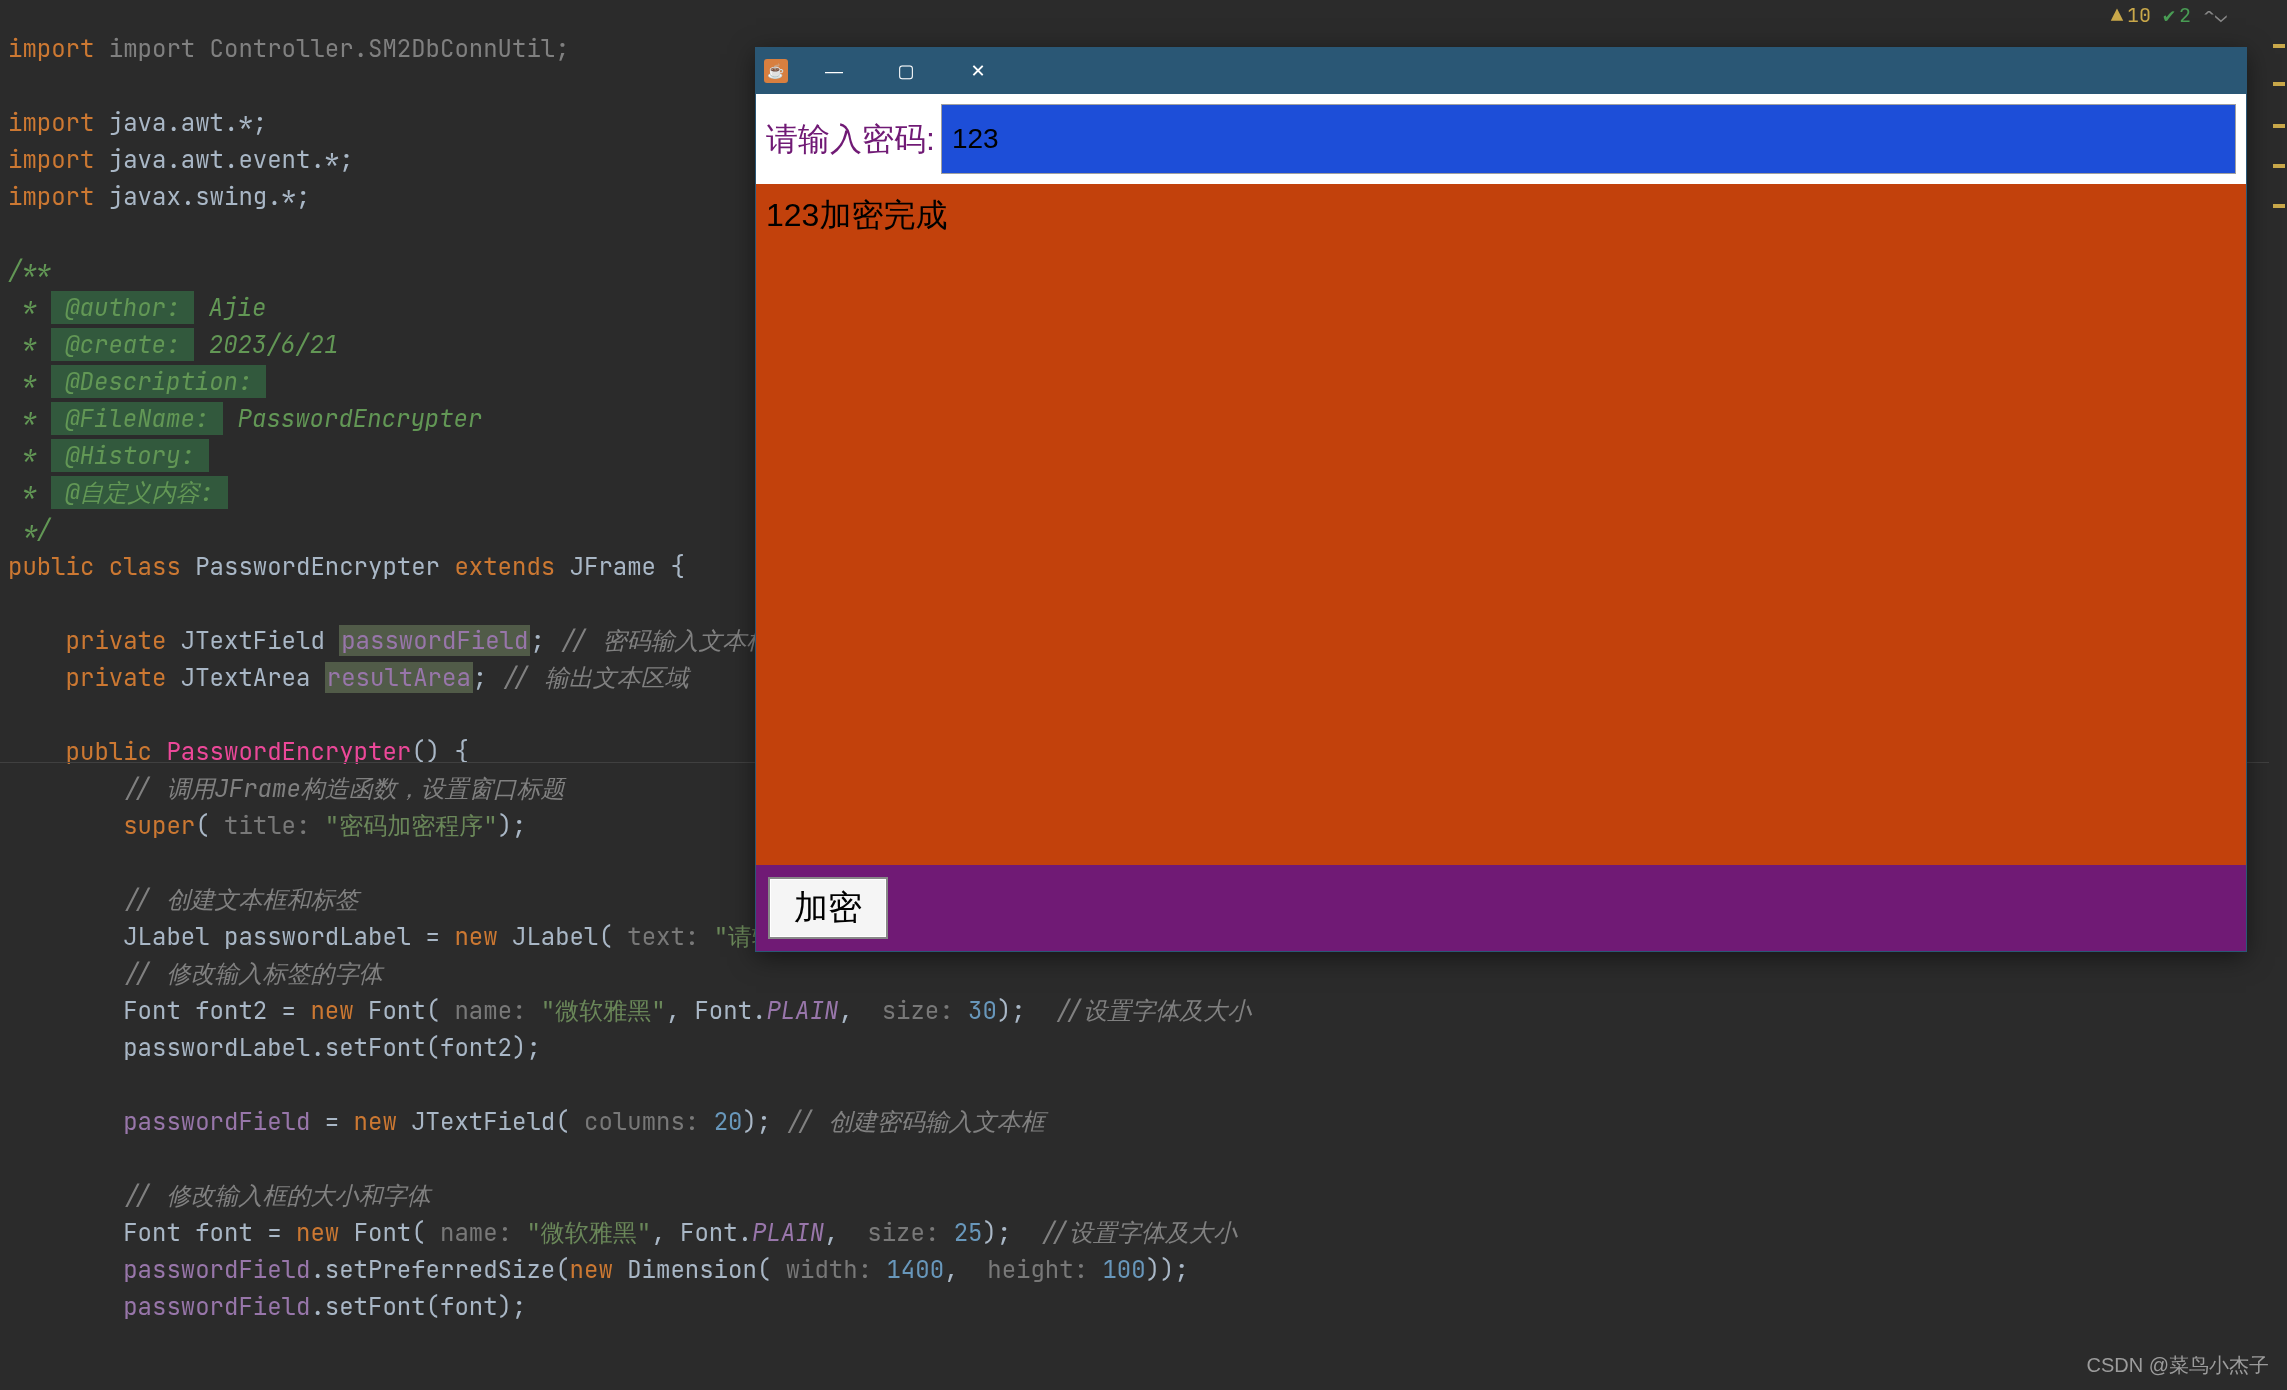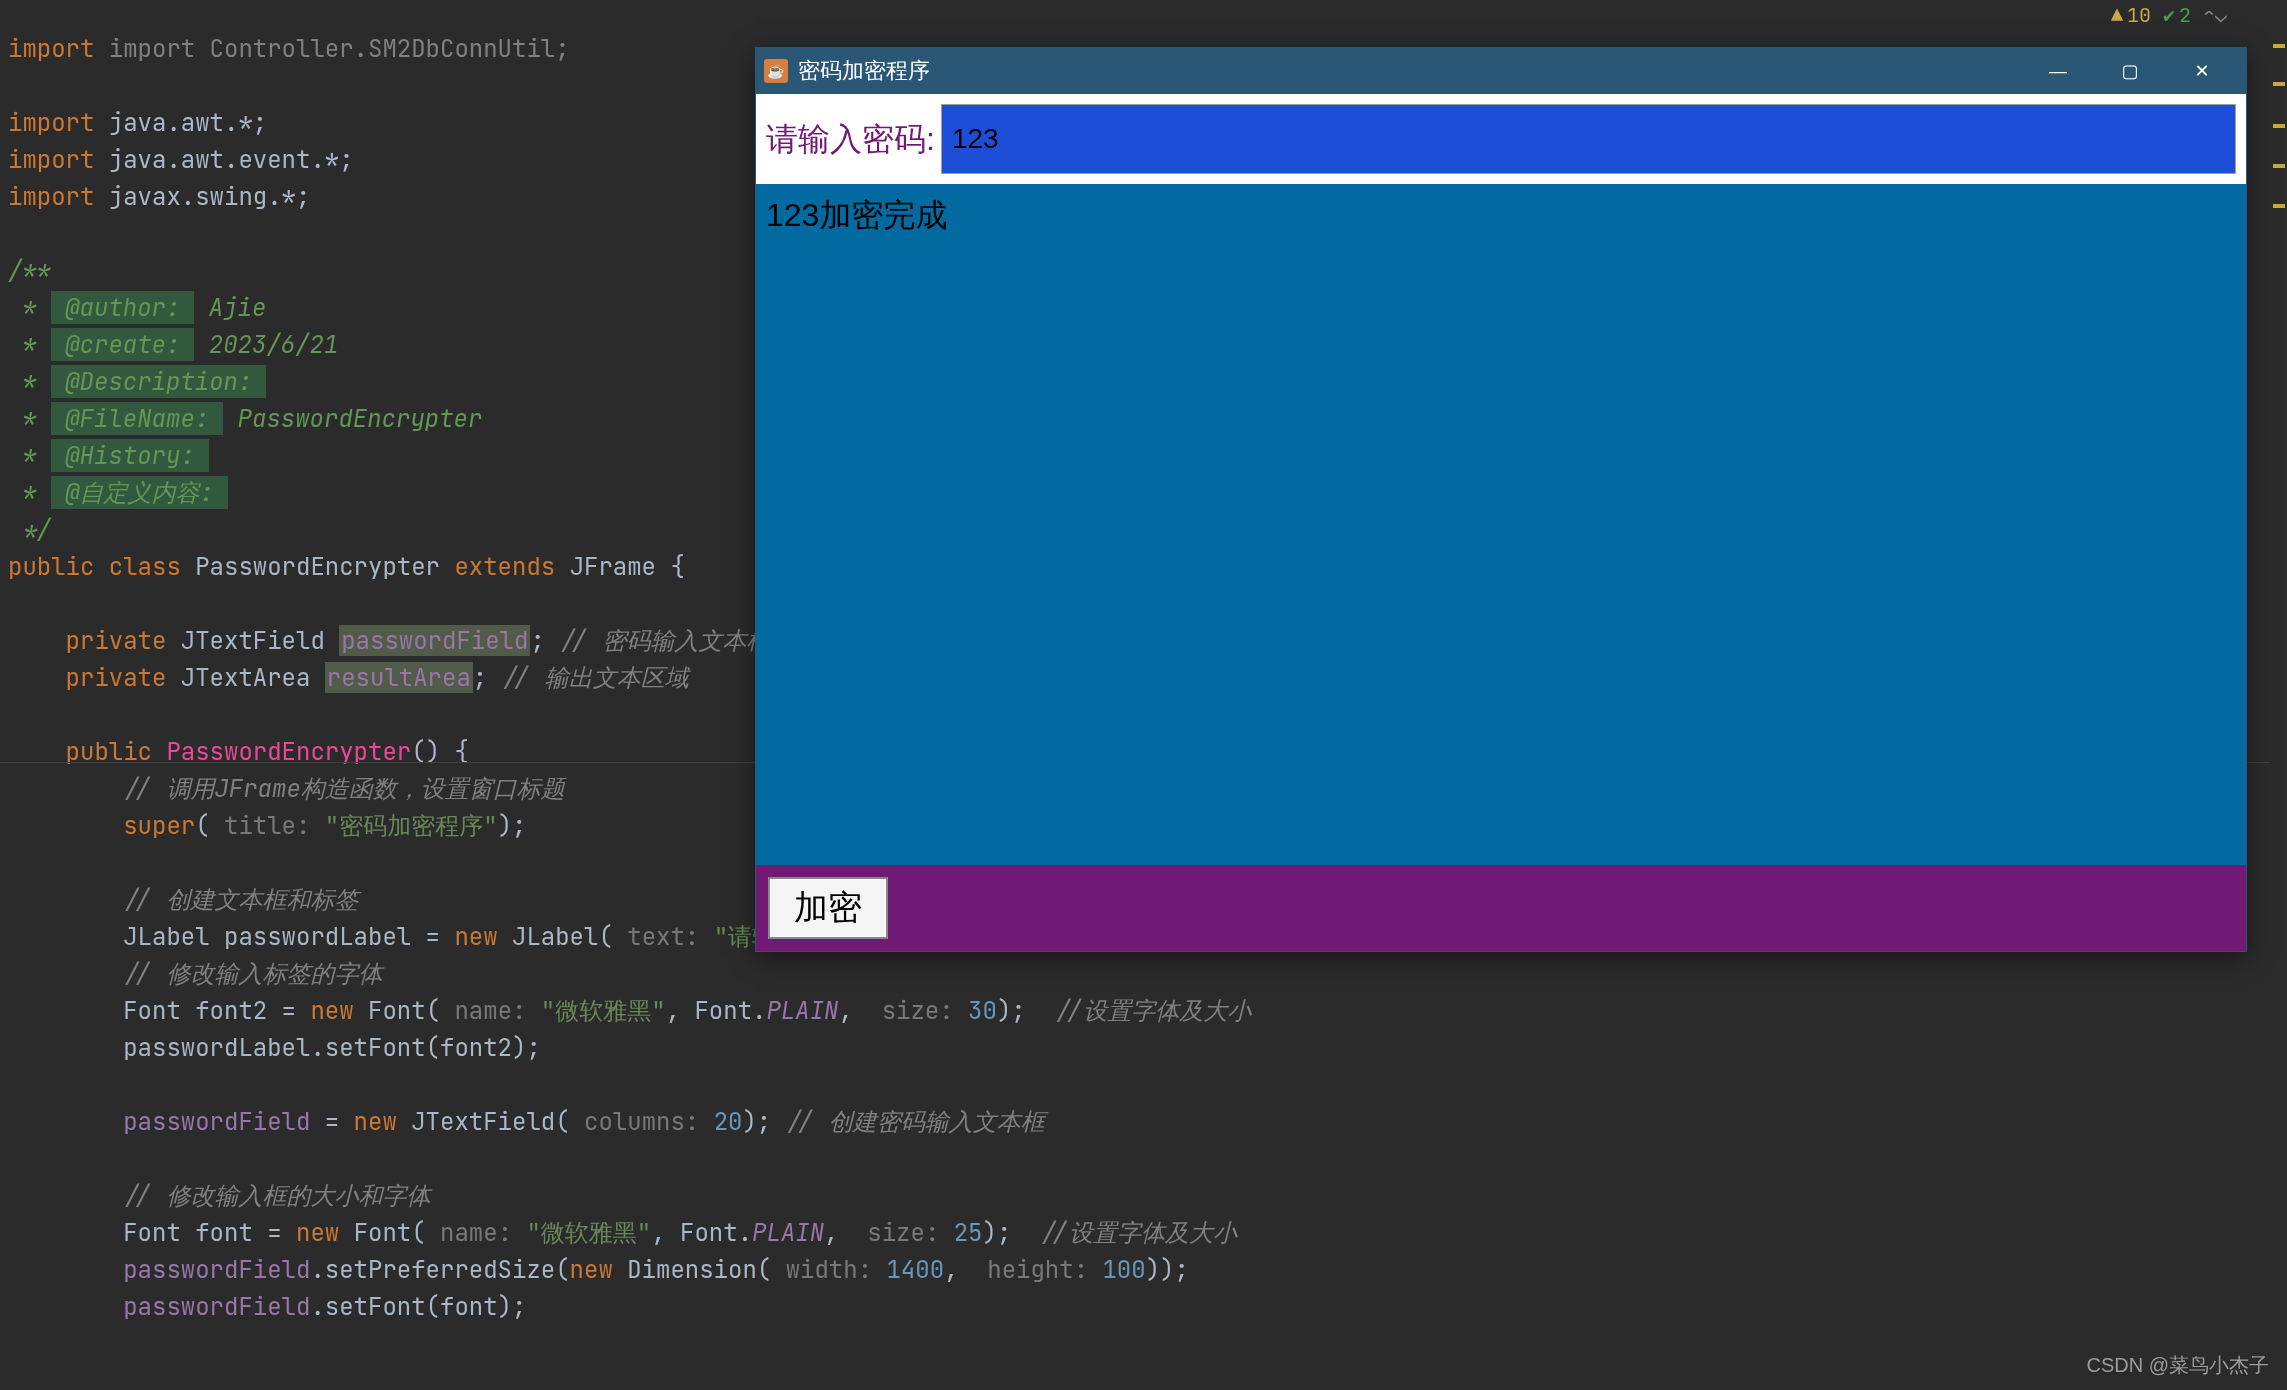--- a/index.html
+++ b/index.html
@@ -124,21 +124,21 @@
       flex: 1;
       border: 1px solid #a0a0a0;
       background: #1d4ed8;
       font-size: 28px;
       padding: 18px 10px;
       font-family: "Microsoft YaHei", sans-serif;
       color: #000;
     }
     .result-area {
       flex: 1;
-      background: #0369a1;
+      background: #c2410c;
       padding: 10px;
       color: #000;
       font-size: 32px;
       border: none;
       resize: none;
       font-family: "Microsoft YaHei", sans-serif;
     }
     .button-panel {
       background: #701a75;
       display: flex;
@@ -222,21 +222,20 @@
     <div class="gutter-mark" style="top:48px; background:#c9a84a;"></div>
     <div class="gutter-mark" style="top:90px; background:#c9a84a;"></div>
     <div class="gutter-mark" style="top:130px; background:#c9a84a;"></div>
     <div class="gutter-mark" style="top:170px; background:#c9a84a;"></div>
   </div>
 </div>
 
 <div class="swing-window">
   <div class="titlebar">
     <span class="java-icon">☕</span>
-    <span class="title-text">密码加密程序</span>
     <div class="win-btns">
       <div class="win-btn">―</div>
       <div class="win-btn">▢</div>
       <div class="win-btn">✕</div>
     </div>
   </div>
   <div class="content-top">
     <div class="pwd-label">请输入密码:</div>
     <input class="pwd-input" value="123" style="">
   </div>

